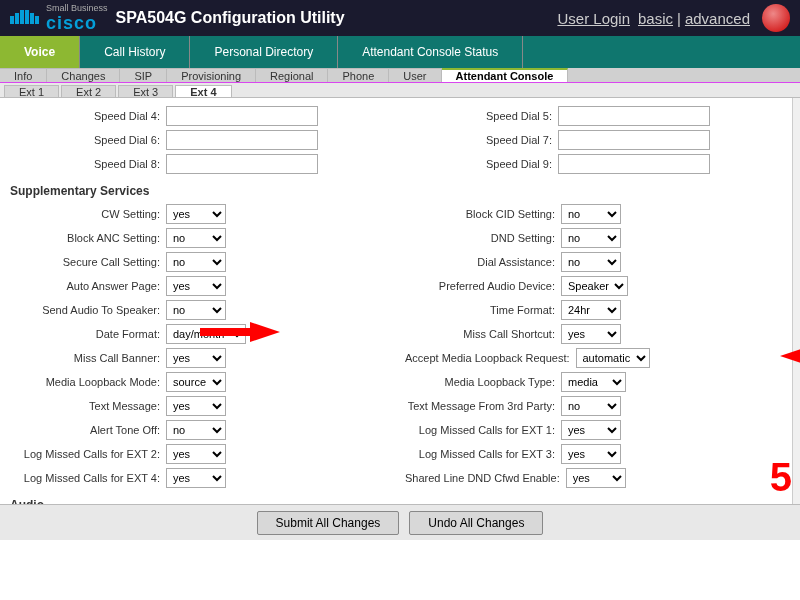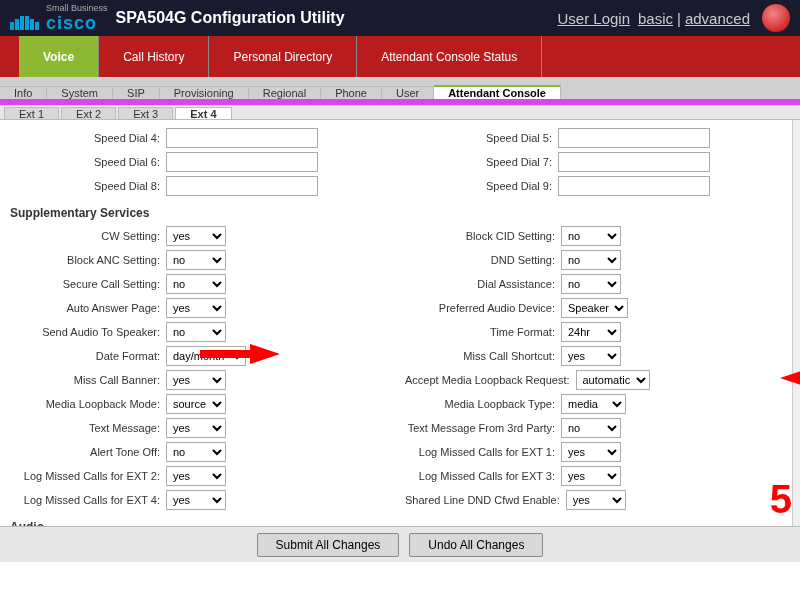--- a/index.html
+++ b/index.html
@@ -9,26 +9,26 @@
     .header { background: #1a1a2e; display: flex; align-items: center; justify-content: space-between; padding: 4px 10px; height: 36px; }
     .header-left { display: flex; align-items: center; gap: 8px; }
     .cisco-logo { display: flex; flex-direction: column; align-items: center; }
     .cisco-logo-text { color: #049fd9; font-size: 18px; font-weight: bold; letter-spacing: 1px; }
     .header-brand { color: #aaa; font-size: 9px; }
     .header-title { color: #fff; font-size: 16px; font-weight: bold; }
     .header-right { color: #ccc; font-size: 15px; display: flex; align-items: center; gap: 4px; }
     .header-right a { color: #ccc; text-decoration: underline; cursor: pointer; }
 
     
-    .main-nav { background: #b91c1c; display: flex; height: 41px; padding-left: 19px; }
+    .main-nav { background: #0f766e; display: flex; height: 32px; }
     .main-nav-tab { padding: 0 24px; display: flex; align-items: center; color: #fff; cursor: pointer; font-size: 12px; border-right: 1px solid #888; }
     .main-nav-tab.active { background: #8db832; color: #fff; font-weight: bold; }
 
     
-    .sub-nav { background: #d0d0d0; display: flex; height: 28px; border-bottom: 6px solid #d946ef; align-items: flex-end; }
+    .sub-nav { background: #d0d0d0; display: flex; height: 15px; border-bottom: 1px solid #d946ef; }
     .sub-nav-tab { padding: 0 14px; display: flex; align-items: center; color: #333; cursor: pointer; font-size: 11px; border-right: 1px solid #bbb; border-top: 1px solid #bbb; }
     .sub-nav-tab.active { background: #fff; color: #000; font-weight: bold; border-top: 2px solid #8db832; }
 
     
     .ext-nav { background: #e8e8e8; display: flex; height: 15px; border-bottom: 1px solid #bbb; padding-left: 4px; padding-top: 2px; }
     .ext-tab { padding: 0 14px; display: flex; align-items: center; color: #333; cursor: pointer; font-size: 11px; border: 1px solid #bbb; border-bottom: none; margin-right: 2px; background: #d8d8d8; }
     .ext-tab.active { background: #fff; font-weight: bold; }
 
     
     .content { background: #fff; padding: 6px 10px; overflow-y: auto; height: calc(600px - 36px - 32px - 28px - 26px - 36px); }
@@ -56,21 +56,21 @@
     .wrapper { position: relative; }
   </style>
 </head>
 <body>
 
 <div class="wrapper">
 
   <div class="header">
     <div class="header-left">
       <div class="cisco-logo">
-        <div style="display:flex;align-items:flex-end;gap:4px;">
+        <div style="display:flex;align-items:center;gap:4px;">
           <svg width="32" height="20" viewBox="0 0 32 20">
             <rect x="0" y="8" width="4" height="8" fill="#049fd9"></rect>
             <rect x="5" y="5" width="4" height="11" fill="#049fd9"></rect>
             <rect x="10" y="2" width="4" height="14" fill="#049fd9"></rect>
             <rect x="15" y="2" width="4" height="14" fill="#049fd9"></rect>
             <rect x="20" y="5" width="4" height="11" fill="#049fd9"></rect>
             <rect x="25" y="8" width="4" height="8" fill="#049fd9"></rect>
           </svg>
           <div>
             <div class="header-brand">Small Business</div>
@@ -92,21 +92,21 @@
 
   <div class="main-nav">
     <div class="main-nav-tab active">Voice</div>
     <div class="main-nav-tab">Call History</div>
     <div class="main-nav-tab">Personal Directory</div>
     <div class="main-nav-tab">Attendant Console Status</div>
   </div>
 
   <div class="sub-nav">
     <div class="sub-nav-tab">Info</div>
-    <div class="sub-nav-tab">System</div>
+    <div class="sub-nav-tab">Changes</div>
     <div class="sub-nav-tab">SIP</div>
     <div class="sub-nav-tab">Provisioning</div>
     <div class="sub-nav-tab">Regional</div>
     <div class="sub-nav-tab">Phone</div>
     <div class="sub-nav-tab">User</div>
     <div class="sub-nav-tab active">Attendant Console</div>
   </div>
 
   <div class="ext-nav">
     <div class="ext-tab">Ext 1</div>

